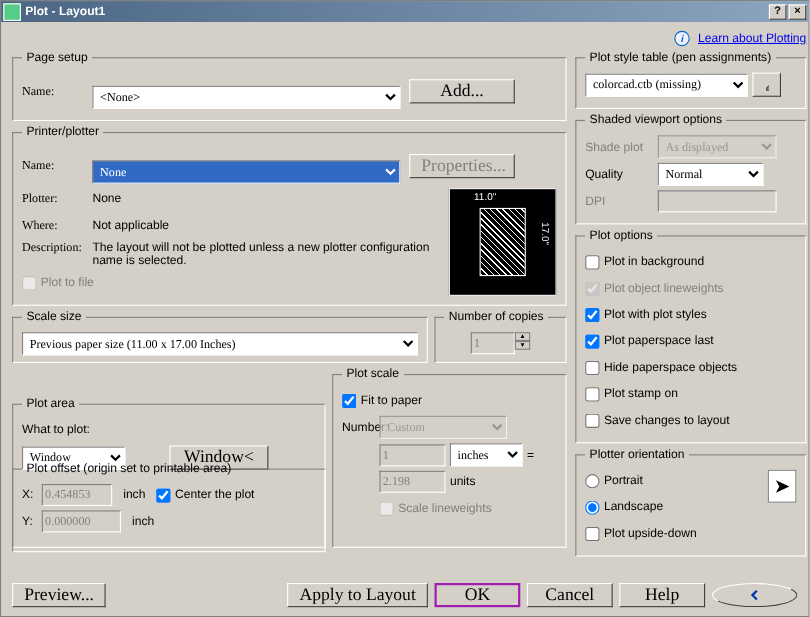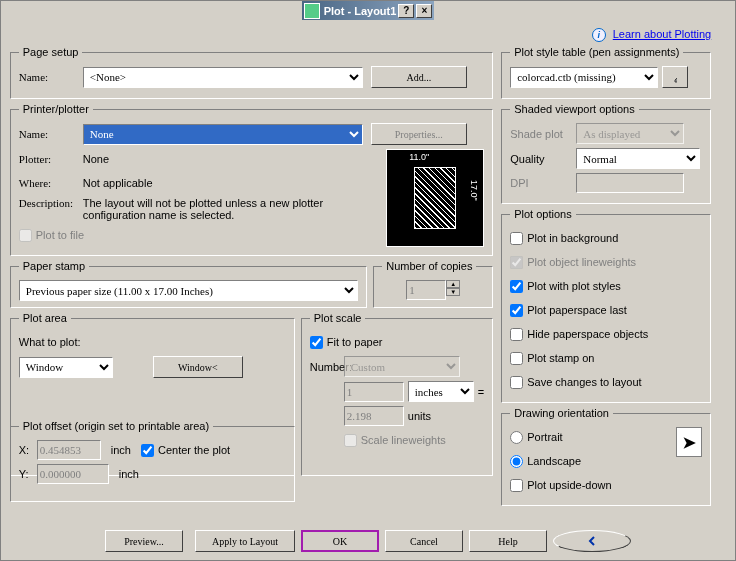--- a/index.html
+++ b/index.html
@@ -1,58 +1,58 @@
 <!DOCTYPE html>
 <html><head>
 <meta charset="utf-8">
 <style>
 * { box-sizing: border-box; margin: 0; padding: 0; }
 body { font-family: Tahoma, Verdana, sans-serif; font-size: 11px; background: #d4d0c8; }
-.window { width: 736px; height: 561px; border: 1px solid #808080; background: #d4d0c8; display: flex; flex-direction: column; align-items: center; }
+.window { width: 736px; height: 561px; border: 1px solid #808080; background: #d4d0c8; display: flex; flex-direction: column; }
 .title-bar { height: 19px; background: linear-gradient(to right, #4a6684, #8ca5c0); color: #fff; display: flex; align-items: center; padding: 0 2px; font-weight: bold; }
 .title-bar .icon { width: 16px; height: 16px; background: #5c8; margin-right: 4px; border: 1px solid #fff; }
 .title-bar .title { flex: 1; }
 .title-bar .btn { width: 16px; height: 14px; background: #d4d0c8; border: 1px solid #fff; border-right-color: #404040; border-bottom-color: #404040; margin-left: 2px; display: flex; align-items: center; justify-content: center; font-family: Arial; font-weight: bold; color: #000; font-size: 10px; cursor: default; }
-.content { flex: 1; padding: 6px 25px 4px 10px; position: relative; }
+.content { flex: 1; padding: 6px 2px 4px 10px; position: relative; }
 .link-row { text-align: right; padding: 2px 0 4px 0; }
 .link-row a { color: #0000ee; text-decoration: underline; font-size: 11px; }
 .info-icon { display: inline-block; width: 14px; height: 14px; border: 1px solid #0066cc; border-radius: 50%; color: #0066cc; text-align: center; font-weight: bold; font-style: italic; font-size: 9px; line-height: 12px; margin-right: 4px; background: #f0f0ff; }
 fieldset { border: 1px solid #fff; border-top-color: #808080; border-left-color: #808080; padding: 8px 8px 6px 8px; margin-bottom: 4px; position: relative; }
 legend { padding: 0 4px; font-size: 11px; }
 .cols { display: flex; gap: 8px; }
 .left { flex: 1; min-width: 0; }
 .right { width: 210px; }
 .row { display: flex; align-items: center; margin-bottom: 4px; min-height: 20px; }
 .lbl { width: 64px; font-family: Liberation Serif, serif; }
 select, input[type=text] { font-family: Tahoma; font-size: 11px; border: 1px solid #808080; border-right-color: #fff; border-bottom-color: #fff; background: #fff; height: 20px; padding: 1px 2px; }
 select { height: 21px; }
 input[disabled], select[disabled] { background: #d4d0c8; color: #808080; }
-button, .btn3d { font-family: Tahoma; font-size: 10px; background: #d4d0c8; border: 1px solid #fff; border-right-color: #404040; border-bottom-color: #404040; height: 22px; padding: 0 10px; cursor: default; }
+button, .btn3d { font-family: Tahoma; font-size: 16px; background: #d4d0c8; border: 1px solid #fff; border-right-color: #404040; border-bottom-color: #404040; height: 22px; padding: 0 10px; cursor: default; }
 input[type=checkbox], input[type=radio] { margin-right: 4px; vertical-align: middle; }
 label { vertical-align: middle; }
 .disabled-text { color: #808080; }
 .preview-box { width: 98px; height: 98px; background: #000; border: 1px solid #fff; position: relative; display: flex; align-items: center; justify-content: center; }
 .preview-page { width: 42px; height: 62px; background: repeating-linear-gradient(45deg, #fff 0, #fff 1px, #000 1px, #000 4px); border: 1px solid #fff; position: relative; }
 .dim-top { position: absolute; top: 2px; left: 22px; color: #fff; font-size: 9px; }
 .dim-rt { position: absolute; right: 4px; top: 30px; color: #fff; font-size: 9px; writing-mode: vertical-rl; }
 .sel-hl { background: #316ac5; color: #fff; }
-.bigsel { width: 280px; }
+.bigsel { width: 280px; margin-top: 12px; }
 .spin { display:inline-flex; flex-direction:column; }
 .spin span { width:14px; height:8px; border:1px solid #808080; background:#d4d0c8; font-size:6px; text-align:center; line-height:6px; }
 .bottom-bar { display: flex; gap: 6px; padding: 4px 10px 8px 10px; align-items: center; }
 .bottom-bar .spacer { flex: 1; }
 .bottom-bar button { min-width: 78px; }
 .circle-btn { width: 22px; height: 22px; border-radius: 50%; display:flex; align-items:center; justify-content:center; font-weight:bold; color:#0033aa; }
 .editbtn { width: 26px; height: 22px; display:inline-flex; align-items:center; justify-content:center; }
 .rot { width: 26px; height: 30px; border:1px solid #808080; background:#fff; display:flex; align-items:center; justify-content:center; font-size:16px; font-weight:bold; }
 .hrow { display:flex; gap:6px; }
 .grp2 { display:flex; gap:6px; }
 .inner-left { flex:1; }
 .num-copies { width:120px; }
-.plot-area-col { width: 285px; }
+.plot-area-col { width: 285px; margin-top: 27px; }
 .plot-scale-col { flex: 1; }
 </style>
 </head>
 <body>
 
 <div class="window">
   <div class="title-bar">
     <span class="icon"></span>
     <span class="title">Plot - Layout1</span>
     <span class="btn">?</span>
@@ -116,21 +116,21 @@
                   <div class="preview-page"></div>
                   <span class="dim-rt">17.0"</span>
                 </div>
               </div>
             </div>
           </div>
         </fieldset>
 
         <div class="grp2">
           <fieldset style="flex:1">
-            <legend>Paper stamp</legend>
+            <legend>Scale size</legend>
             <select style="width:100%">
               <option>Previous paper size (11.00 x 17.00 Inches)</option>
             </select>
           </fieldset>
           <fieldset class="num-copies">
             <legend>Number of copies</legend>
             <div style="display:flex;justify-content:center;gap:0">
               <input type="text" disabled="" style="width: 40px; text-align: left;" value="1">
               <span class="spin">
                   <span>▲</span>
@@ -227,21 +227,21 @@
         <fieldset>
           <legend>Shaded viewport options</legend>
           <div class="row">
             <span class="disabled-text" style="width:66px">Shade plot</span>
             <select disabled="" style="width:108px">
               <option>As displayed</option>
             </select>
           </div>
           <div class="row">
             <span style="width:66px">Quality</span>
-            <select style="width:124px">
+            <select style="width:96px">
               <option>Normal</option>
             </select>
           </div>
           <div class="row">
             <span class="disabled-text" style="width:66px">DPI</span>
             <input type="text" disabled="" style="width: 108px;" value="">
           </div>
         </fieldset>
 
         <fieldset>
@@ -270,21 +270,21 @@
               <input type="checkbox" style="">
               <label>Plot stamp on</label>
             </div>
           <div class="row">
               <input type="checkbox" style="">
               <label>Save changes to layout</label>
             </div>
         </fieldset>
 
         <fieldset>
-          <legend>Drawing orientation</legend>
+          <legend>Plotter orientation</legend>
           <div style="display:flex;gap:6px">
             <div style="flex:1">
               <div class="row">
                   <input type="radio" name="or" style="">
                   <label>Portrait</label>
                 </div>
               <div class="row">
                   <input type="radio" name="or" checked="" style="">
                   <label>Landscape</label>
                 </div>

